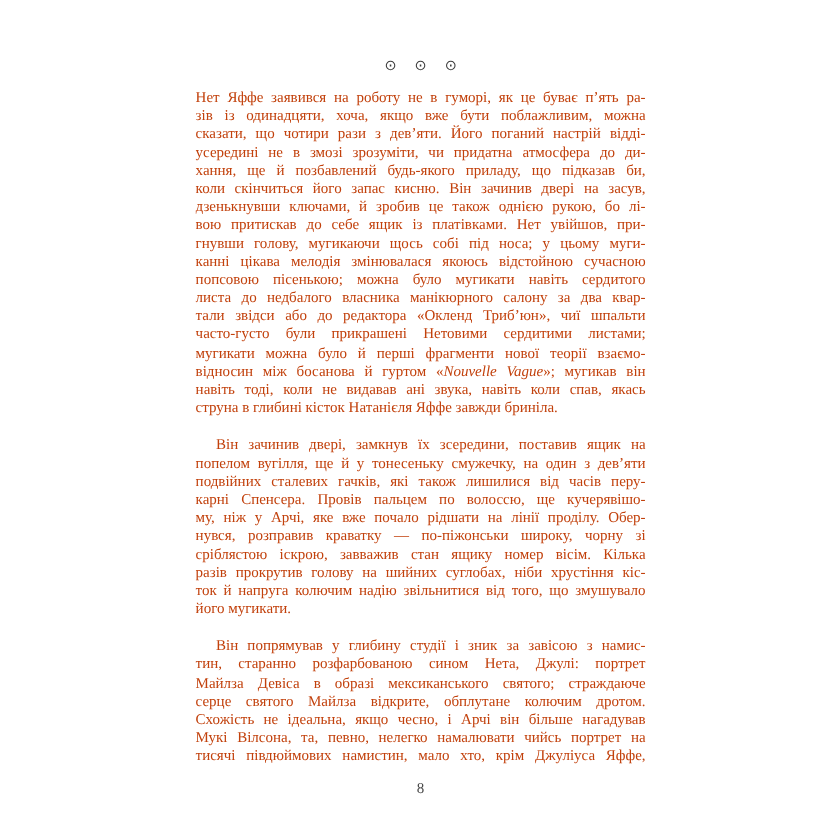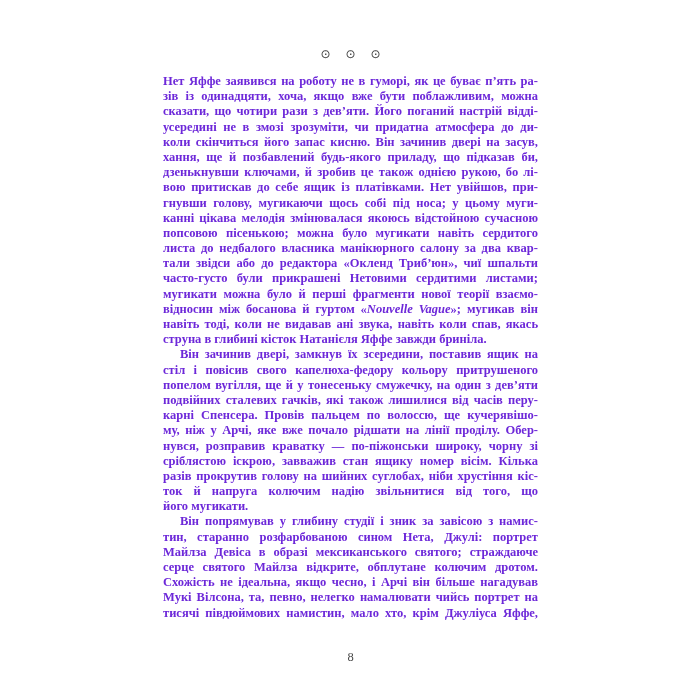--- a/index.html
+++ b/index.html
@@ -18,36 +18,35 @@
     position: absolute;
     top: 47px; left: 163px; width: 375px;
     display: flex; justify-content: center; gap: 15px;
     color: #3c3c3c;
     font-size: 12px; line-height: 14px;
     font-family: "DejaVu Sans", sans-serif;
   }
   .text-block {
     position: absolute;
     top: 74px; left: 163px; width: 375px;
-    color: #6d28d9;
+    color: #c2410c;
     font-size: 12.5px;
     line-height: 15.2px;
-    font-weight: bold;
   }
   .para { margin: 0; }
   .line {
     text-align: justify;
     text-align-last: justify;
     height: 15.2px;
     overflow: hidden;
   }
   .line.last {
     text-align-last: left;
   }
-  .line.indent { text-indent: 17px; }
+  .line.indent { text-indent: 17px; margin-top: 16px; }
   .line i { font-style: italic; }
   .page-number {
     position: absolute;
     top: 650px; left: 163px; width: 375px;
     text-align: center;
     font-size: 12.5px;
     color: #4a4a4a;
   }
 </style>
 </head>
@@ -60,38 +59,37 @@
     <span>⊙</span>
     <span>⊙</span>
   </div>
 
   <div class="text-block">
       <div class="para">
         <div class="line">Нет Яффе заявився на роботу не в гуморі, як це буває п’ять ра-</div>
         <div class="line">зів із одинадцяти, хоча, якщо вже бути поблажливим, можна</div>
         <div class="line">сказати, що чотири рази з дев’яти. Його поганий настрій відді-</div>
         <div class="line">усередині не в змозі зрозуміти, чи придатна атмосфера до ди-</div>
+        <div class="line">хання, ще й позбавлений будь-якого приладу, що підказав би,</div>
         <div class="line">коли скінчиться його запас кисню. Він зачинив двері на засув,</div>
-        <div class="line">хання, ще й позбавлений будь-якого приладу, що підказав би,</div>
         <div class="line">дзенькнувши ключами, й зробив це також однією рукою, бо лі-</div>
         <div class="line">вою притискав до себе ящик із платівками. Нет увійшов, при-</div>
         <div class="line">гнувши голову, мугикаючи щось собі під носа; у цьому муги-</div>
         <div class="line">канні цікава мелодія змінювалася якоюсь відстойною сучасною</div>
         <div class="line">попсовою пісенькою; можна було мугикати навіть сердитого</div>
         <div class="line">листа до недбалого власника манікюрного салону за два квар-</div>
         <div class="line">тали звідси або до редактора «Окленд Триб’юн», чиї шпальти</div>
         <div class="line">часто-густо були прикрашені Нетовими сердитими листами;</div>
         <div class="line">мугикати можна було й перші фрагменти нової теорії взаємо-</div>
         <div class="line">відносин між босанова й гуртом «<i>Nouvelle Vague</i>»; мугикав він</div>
         <div class="line">навіть тоді, коли не видавав ані звука, навіть коли спав, якась</div>
         <div class="line last">струна в глибині кісток Натанієля Яффе завжди бриніла.</div>
       </div>
       <div class="para">
         <div class="line indent">Він зачинив двері, замкнув їх зсередини, поставив ящик на</div>
-        <div class="line">стіл і повісив свого капелюха-федору кольору притрушеного</div>
         <div class="line">попелом вугілля, ще й у тонесеньку смужечку, на один з дев’яти</div>
         <div class="line">подвійних сталевих гачків, які також лишилися від часів перу-</div>
         <div class="line">карні Спенсера. Провів пальцем по волоссю, ще кучерявішо-</div>
         <div class="line">му, ніж у Арчі, яке вже почало рідшати на лінії проділу. Обер-</div>
         <div class="line">нувся, розправив краватку — по-піжонськи широку, чорну зі</div>
         <div class="line">сріблястою іскрою, завважив стан ящику номер вісім. Кілька</div>
         <div class="line">разів прокрутив голову на шийних суглобах, ніби хрустіння кіс-</div>
         <div class="line">ток й напруга колючим надію звільнитися від того, що змушувало</div>
         <div class="line last">його мугикати.</div>
       </div>

